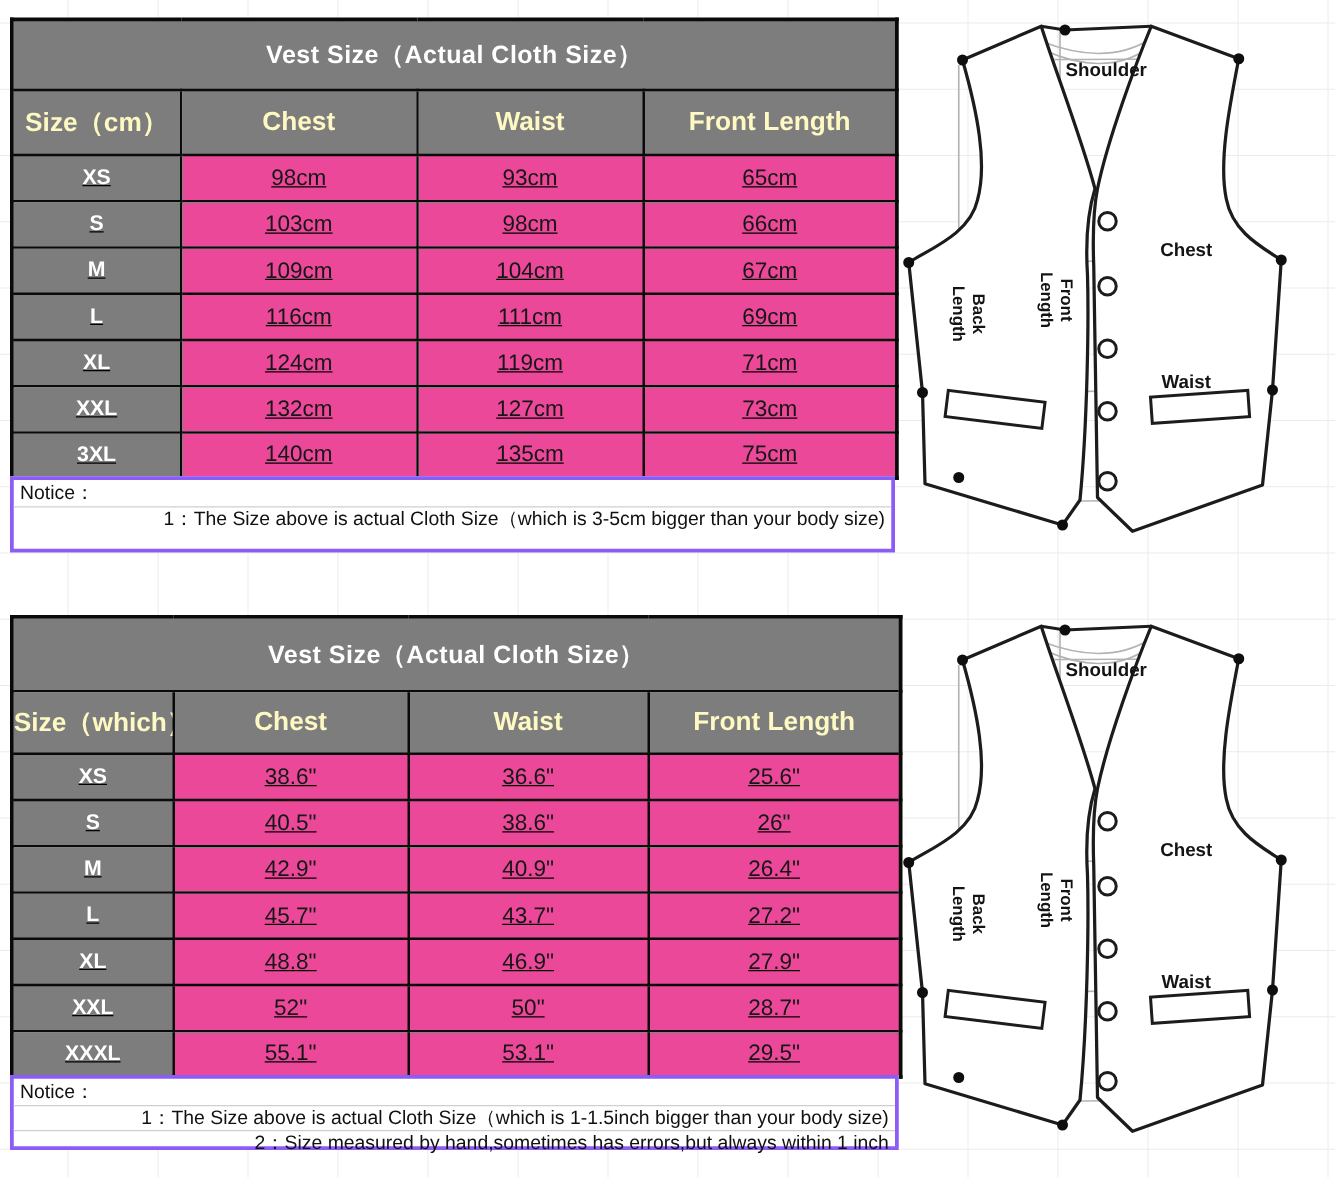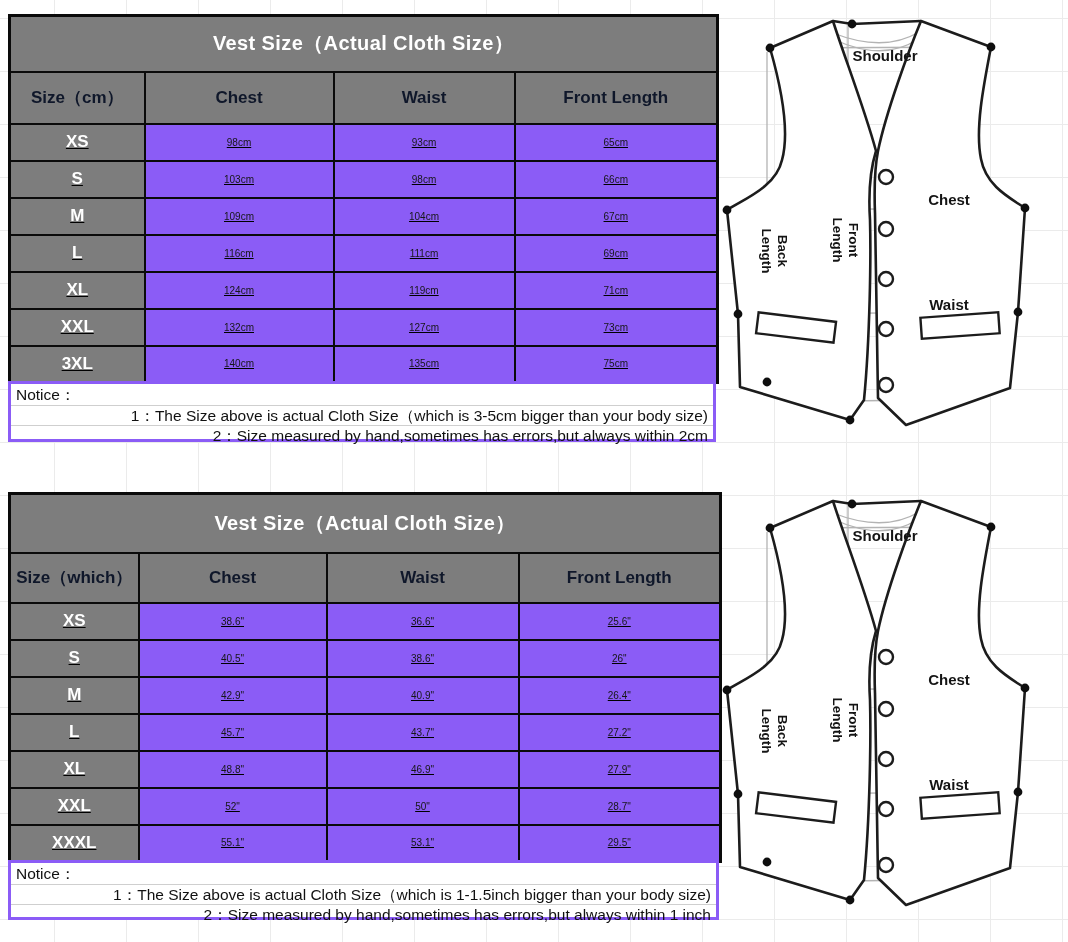--- a/index.html
+++ b/index.html
@@ -22,27 +22,27 @@
   }
   .size-table th,.size-table td{
     border:2px solid #0a0a0a;padding:0;text-align:center;vertical-align:middle;
     overflow:hidden;white-space:nowrap;
   }
   .size-table{border:3px solid #0a0a0a;}
   .title-cell{
     background:#7d7d7d;color:#ffffff;font-weight:bold;font-size:20px;letter-spacing:.4px;
   }
   .col-header{
-    background:#7d7d7d;color:#0f172a;font-weight:bold;font-size:17px;
+    background:#7d7d7d;color:#fef9c3;font-weight:bold;font-size:21px;
   }
   .size-cell{
     background:#7d7d7d;color:#ffffff;font-weight:bold;font-size:17px;
   }
   .val-cell{
-    background:#8b5cf6;color:#161616;font-size:10px;
+    background:#ec4899;color:#161616;font-size:18px;
   }
   #table-cm  .title-row{height:56px;}
   #table-cm  .header-row{height:52px;}
   #table-inch .title-row{height:59px;}
   #table-inch .header-row{height:50px;}
   .size-table tbody tr{height:37px;text-decoration:underline;}
 
   .notice{
     position:absolute;background:#ffffff;border:3px solid #8b5cf6;
     color:#111;font-size:15.5px;box-sizing:border-box;
@@ -118,21 +118,20 @@
         <td class="val-cell">140cm</td>
         <td class="val-cell">135cm</td>
         <td class="val-cell">75cm</td>
       </tr>
     </tbody>
 </table>
 <div class="notice" style="left:8px;top:381px;width:708px;height:61px;">
   <div class="notice-title">Notice：</div>
   <div>
       <div class="notice-line">1：The Size above is actual Cloth Size（which is 3-5cm bigger than your body size)</div>
-      <div class="notice-line">2：Size measured by hand,sometimes has errors,but always within 2cm</div>
     </div>
 </div>
 
 <table class="size-table" id="table-inch" style="left:8px;top:492px;width:711px;">
   <colgroup>
       <col style="width:129px">
       <col style="width:188px">
       <col style="width:192px">
       <col style="width:202px">
     </colgroup>

